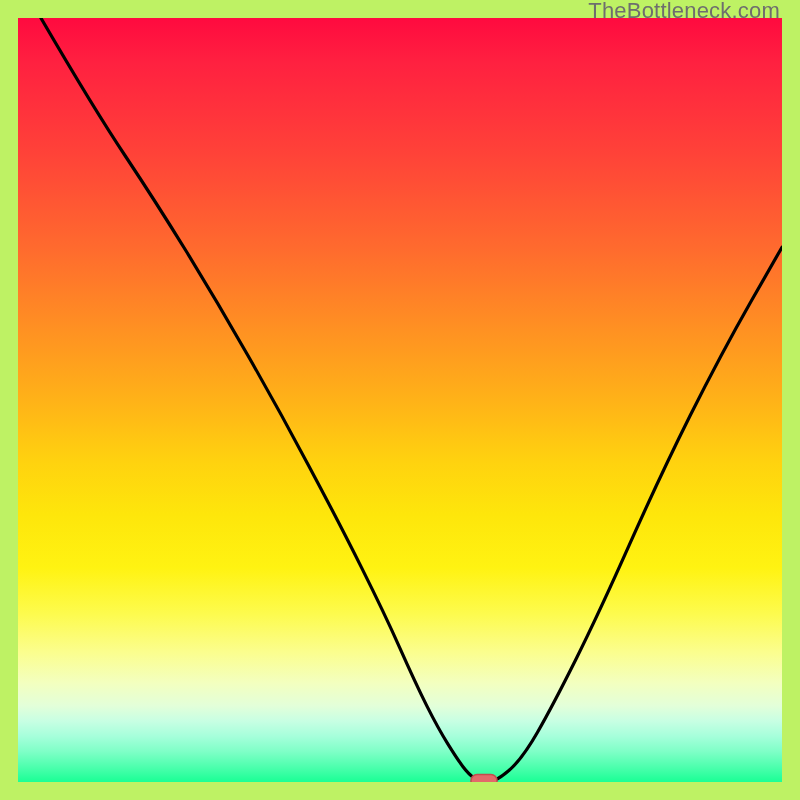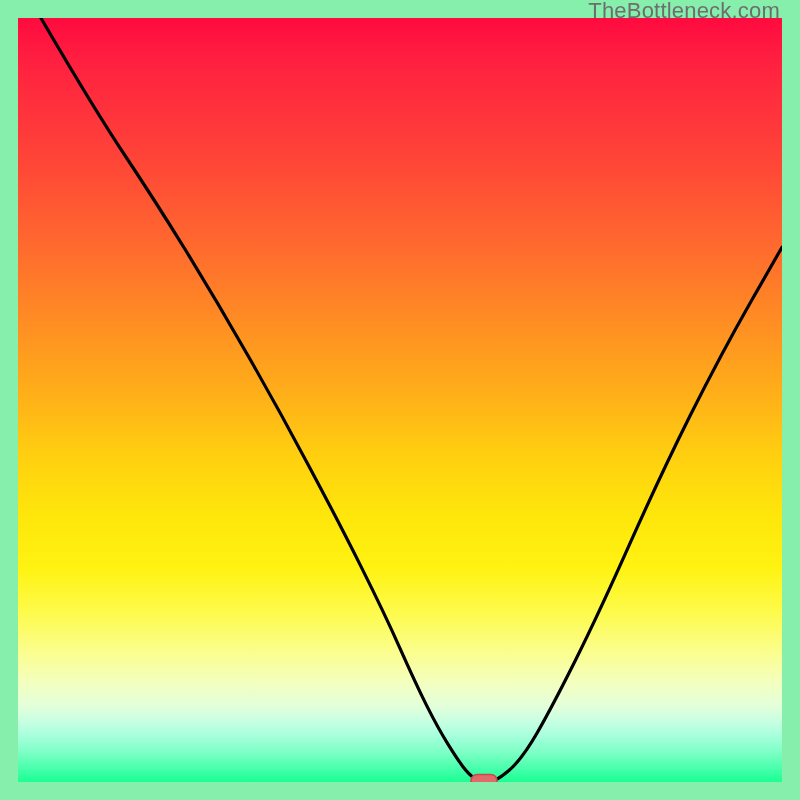--- a/index.html
+++ b/index.html
@@ -8,21 +8,21 @@
     width: 800px;
     height: 800px;
     overflow: hidden;
     background: #000;
     font-family: Arial, Helvetica, sans-serif;
   }
   .frame {
     position: relative;
     width: 800px;
     height: 800px;
-    background: #86efac;
+    background: #bef264;
   }
   .plot-area {
     position: absolute;
     left: 18px;
     top: 18px;
     width: 764px;
     height: 764px;
   }
   .gradient-bg {
     position: absolute;

